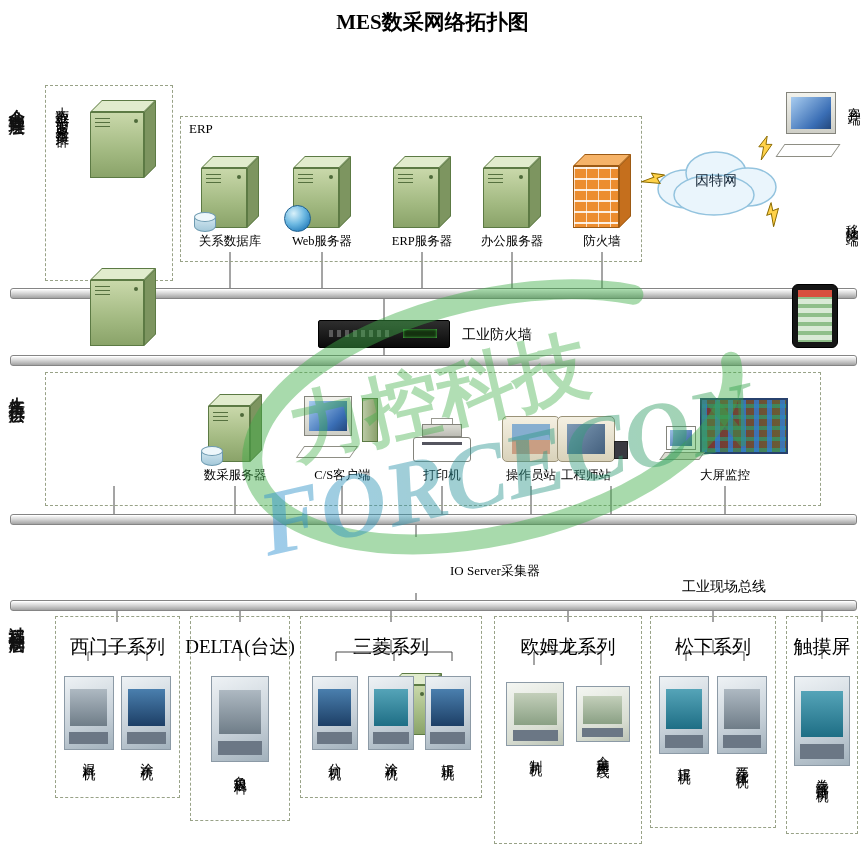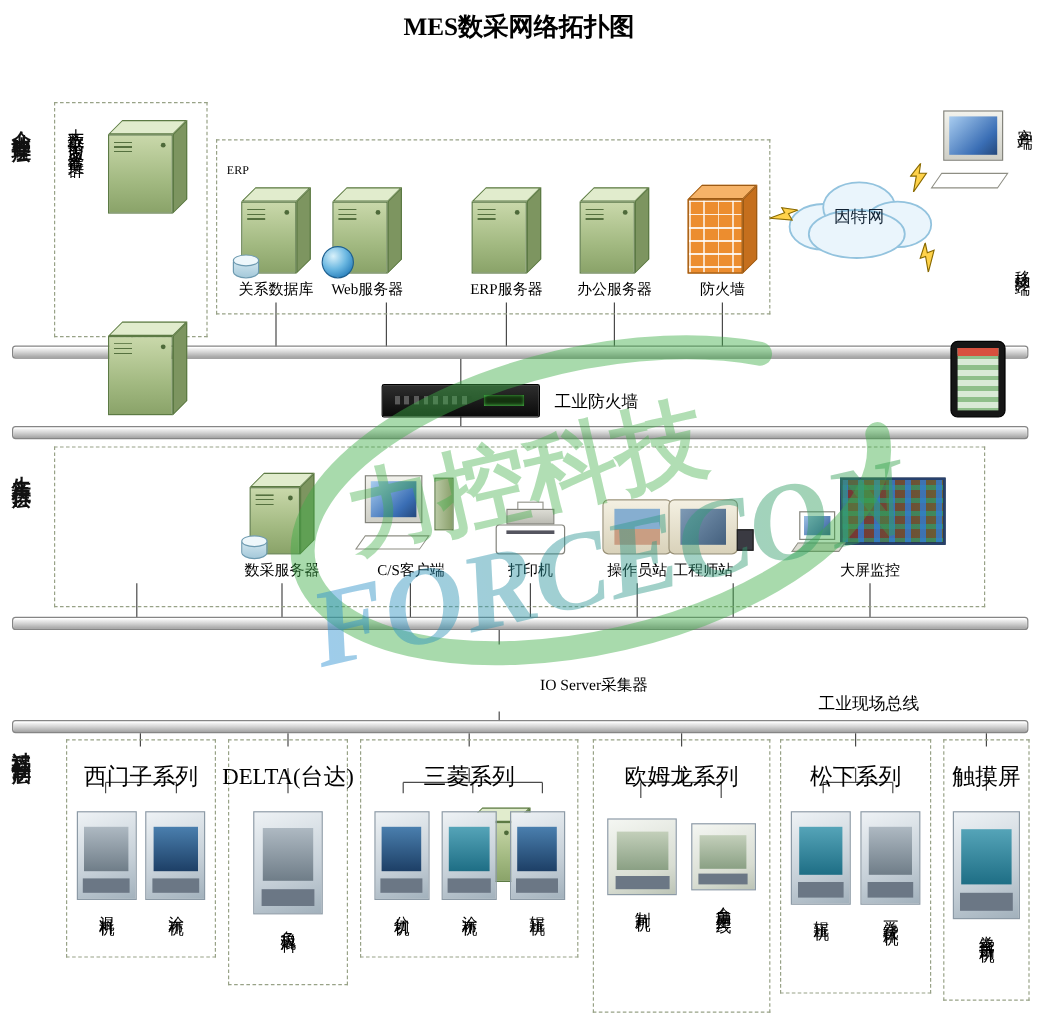--- a/index.html
+++ b/index.html
@@ -150,36 +150,36 @@
         <div class="front"></div>
     </div>
     <div class="srv abs" style="left:44px;top:104px;width:66px;height:78px">
       <div class="topf"></div>
         <div class="sidef"></div>
         <div class="front"></div>
     </div>
   </div>
 
   <div class="abs dashed" style="left:180px;top:116px;width:462px;height:146px;z-index:2">
-    <div class="abs" style="left:8px;top:20px;font-size:10px">ERP</div>
+    <div class="abs" style="left:8px;top:4px;font-size:13px">ERP</div>
   </div>
 
   <div class="tnode" style="left:185px;top:138px;width:90px;height:112px">
     <div class="iconzone">
         <div class="srv" style="width:58px;height:72px">
       <div class="topf"></div>
           <div class="sidef"></div>
           <div class="front"></div>
           <div class="cyl"></div>
     </div>
       </div>
     <div class="nlabel">关系数据库</div>
   </div>
 
-  <div class="tnode" style="left:261px;top:138px;width:90px;height:112px">
+  <div class="tnode" style="left:277px;top:138px;width:90px;height:112px">
     <div class="iconzone">
         <div class="srv" style="width:58px;height:72px">
       <div class="topf"></div>
           <div class="sidef"></div>
           <div class="front"></div>
           <div class="globe"></div>
     </div>
       </div>
     <div class="nlabel">Web服务器</div>
   </div>

